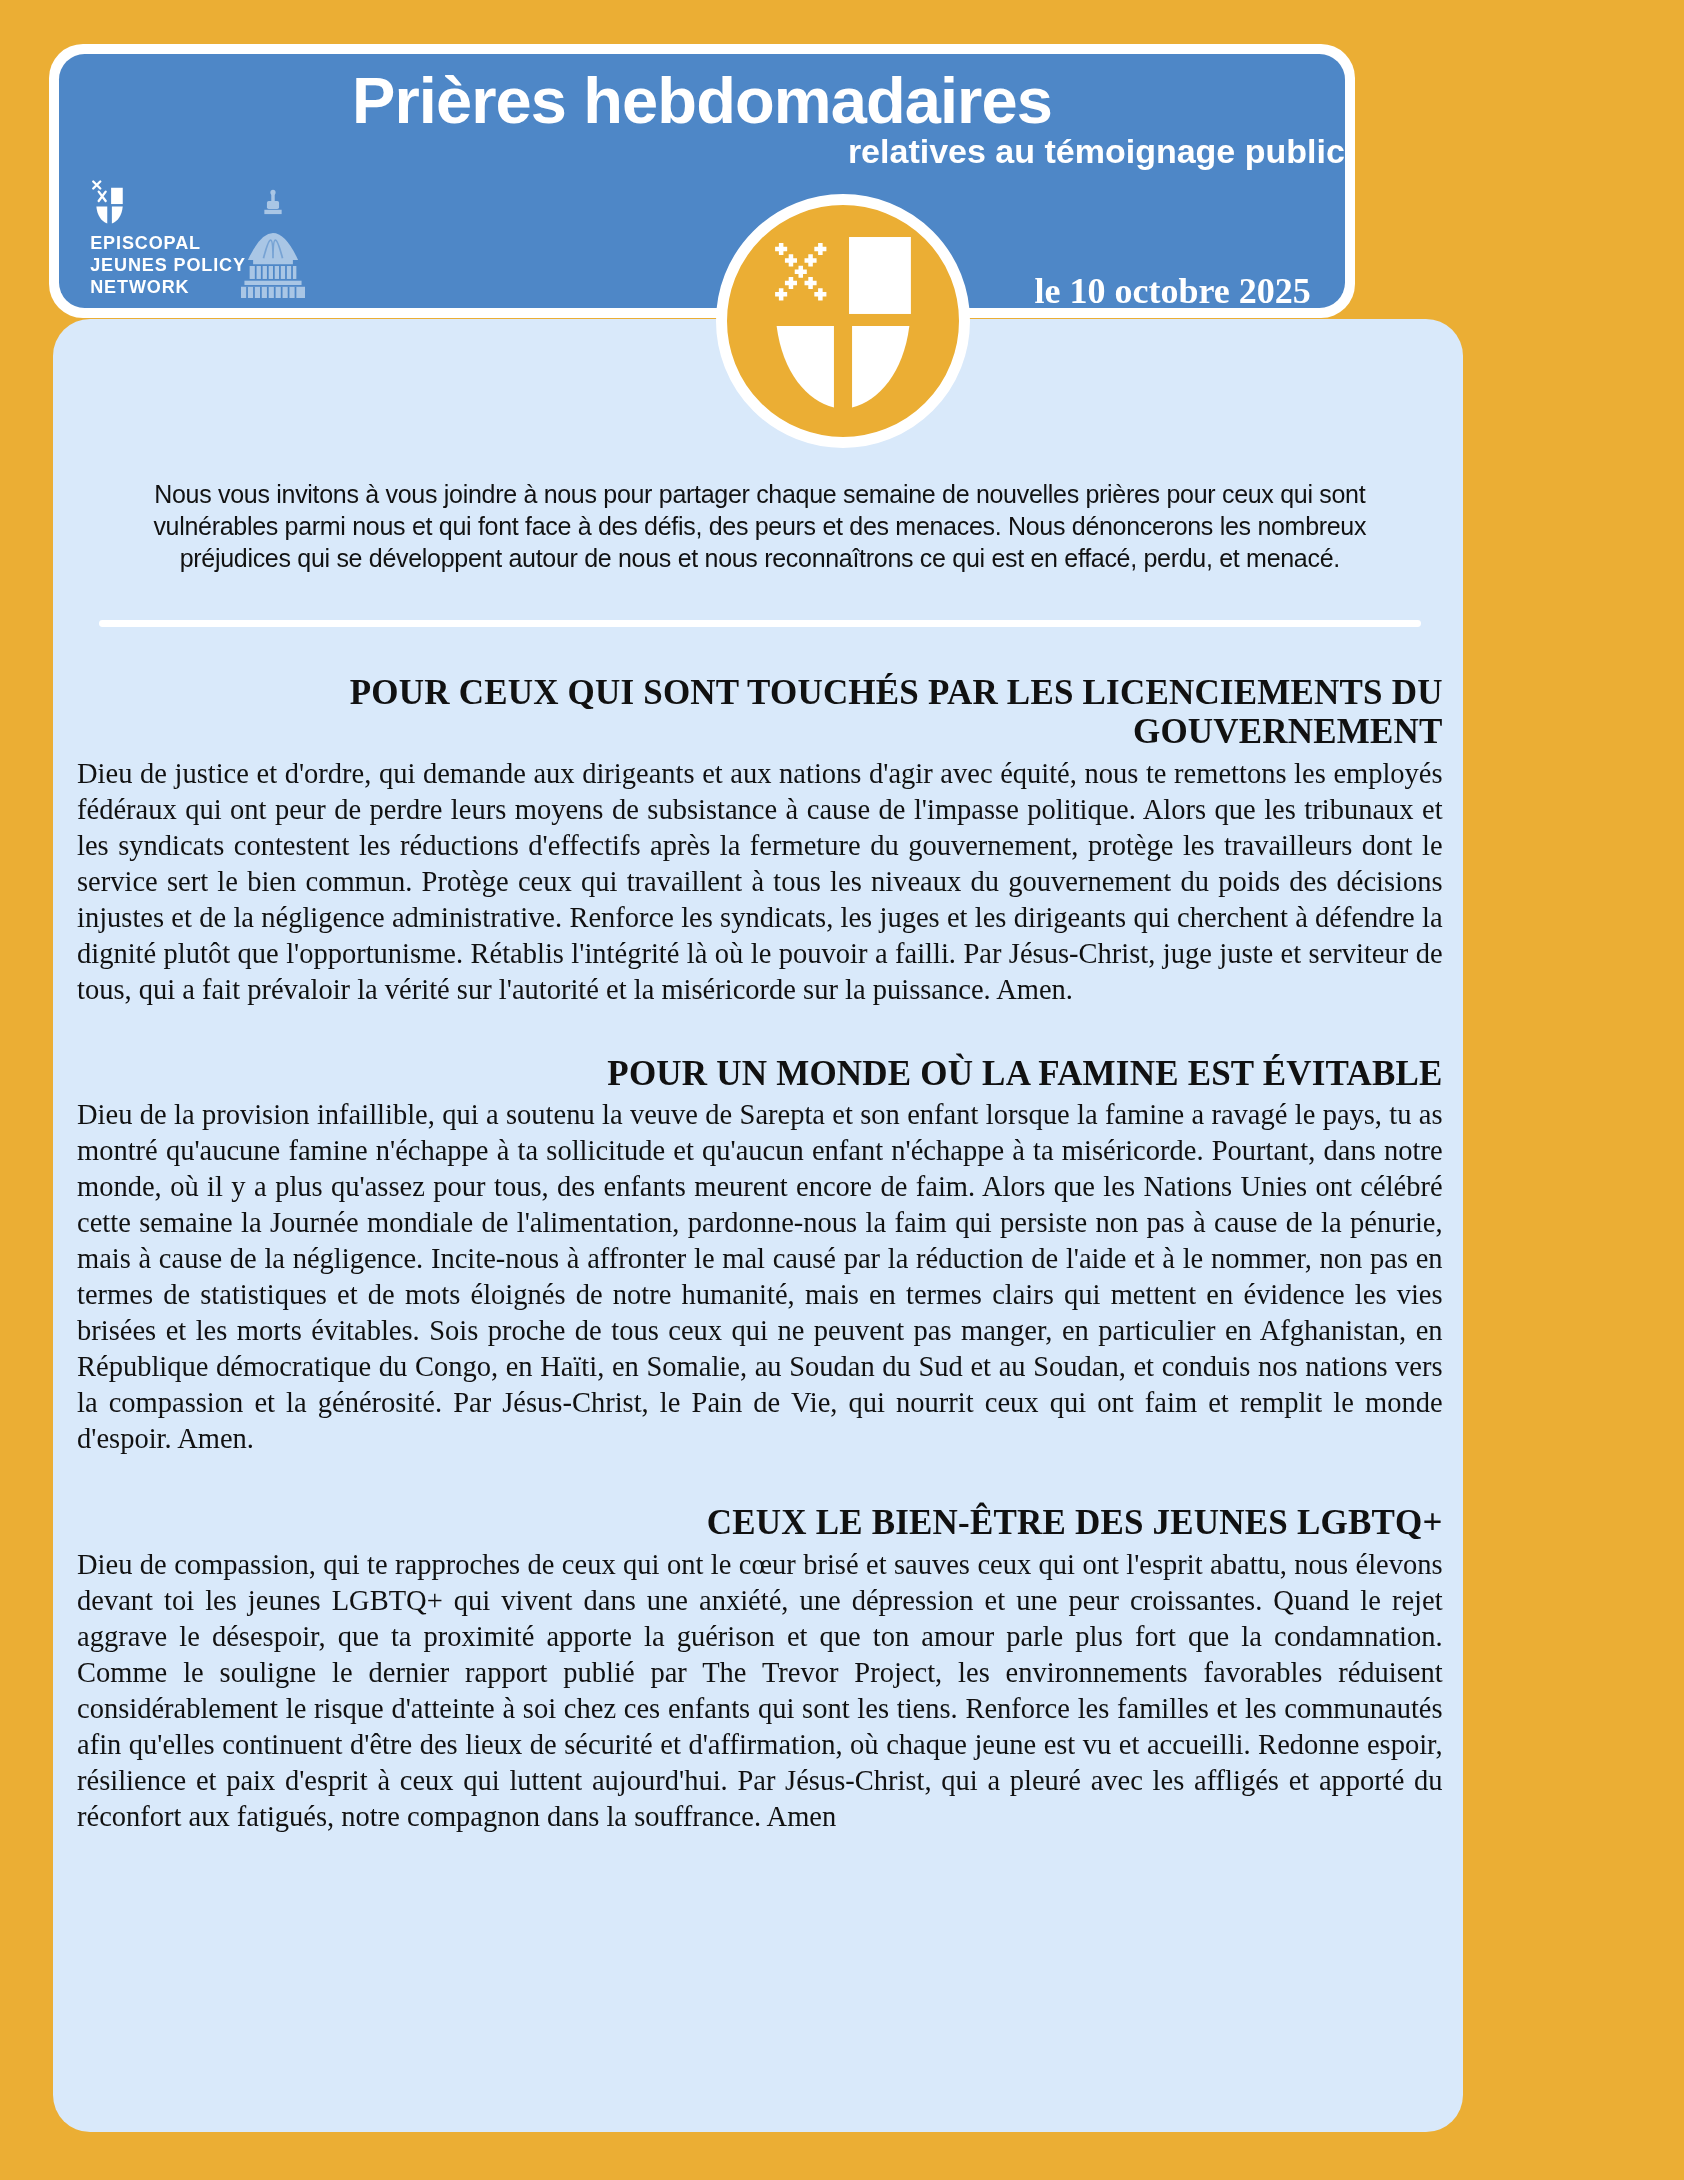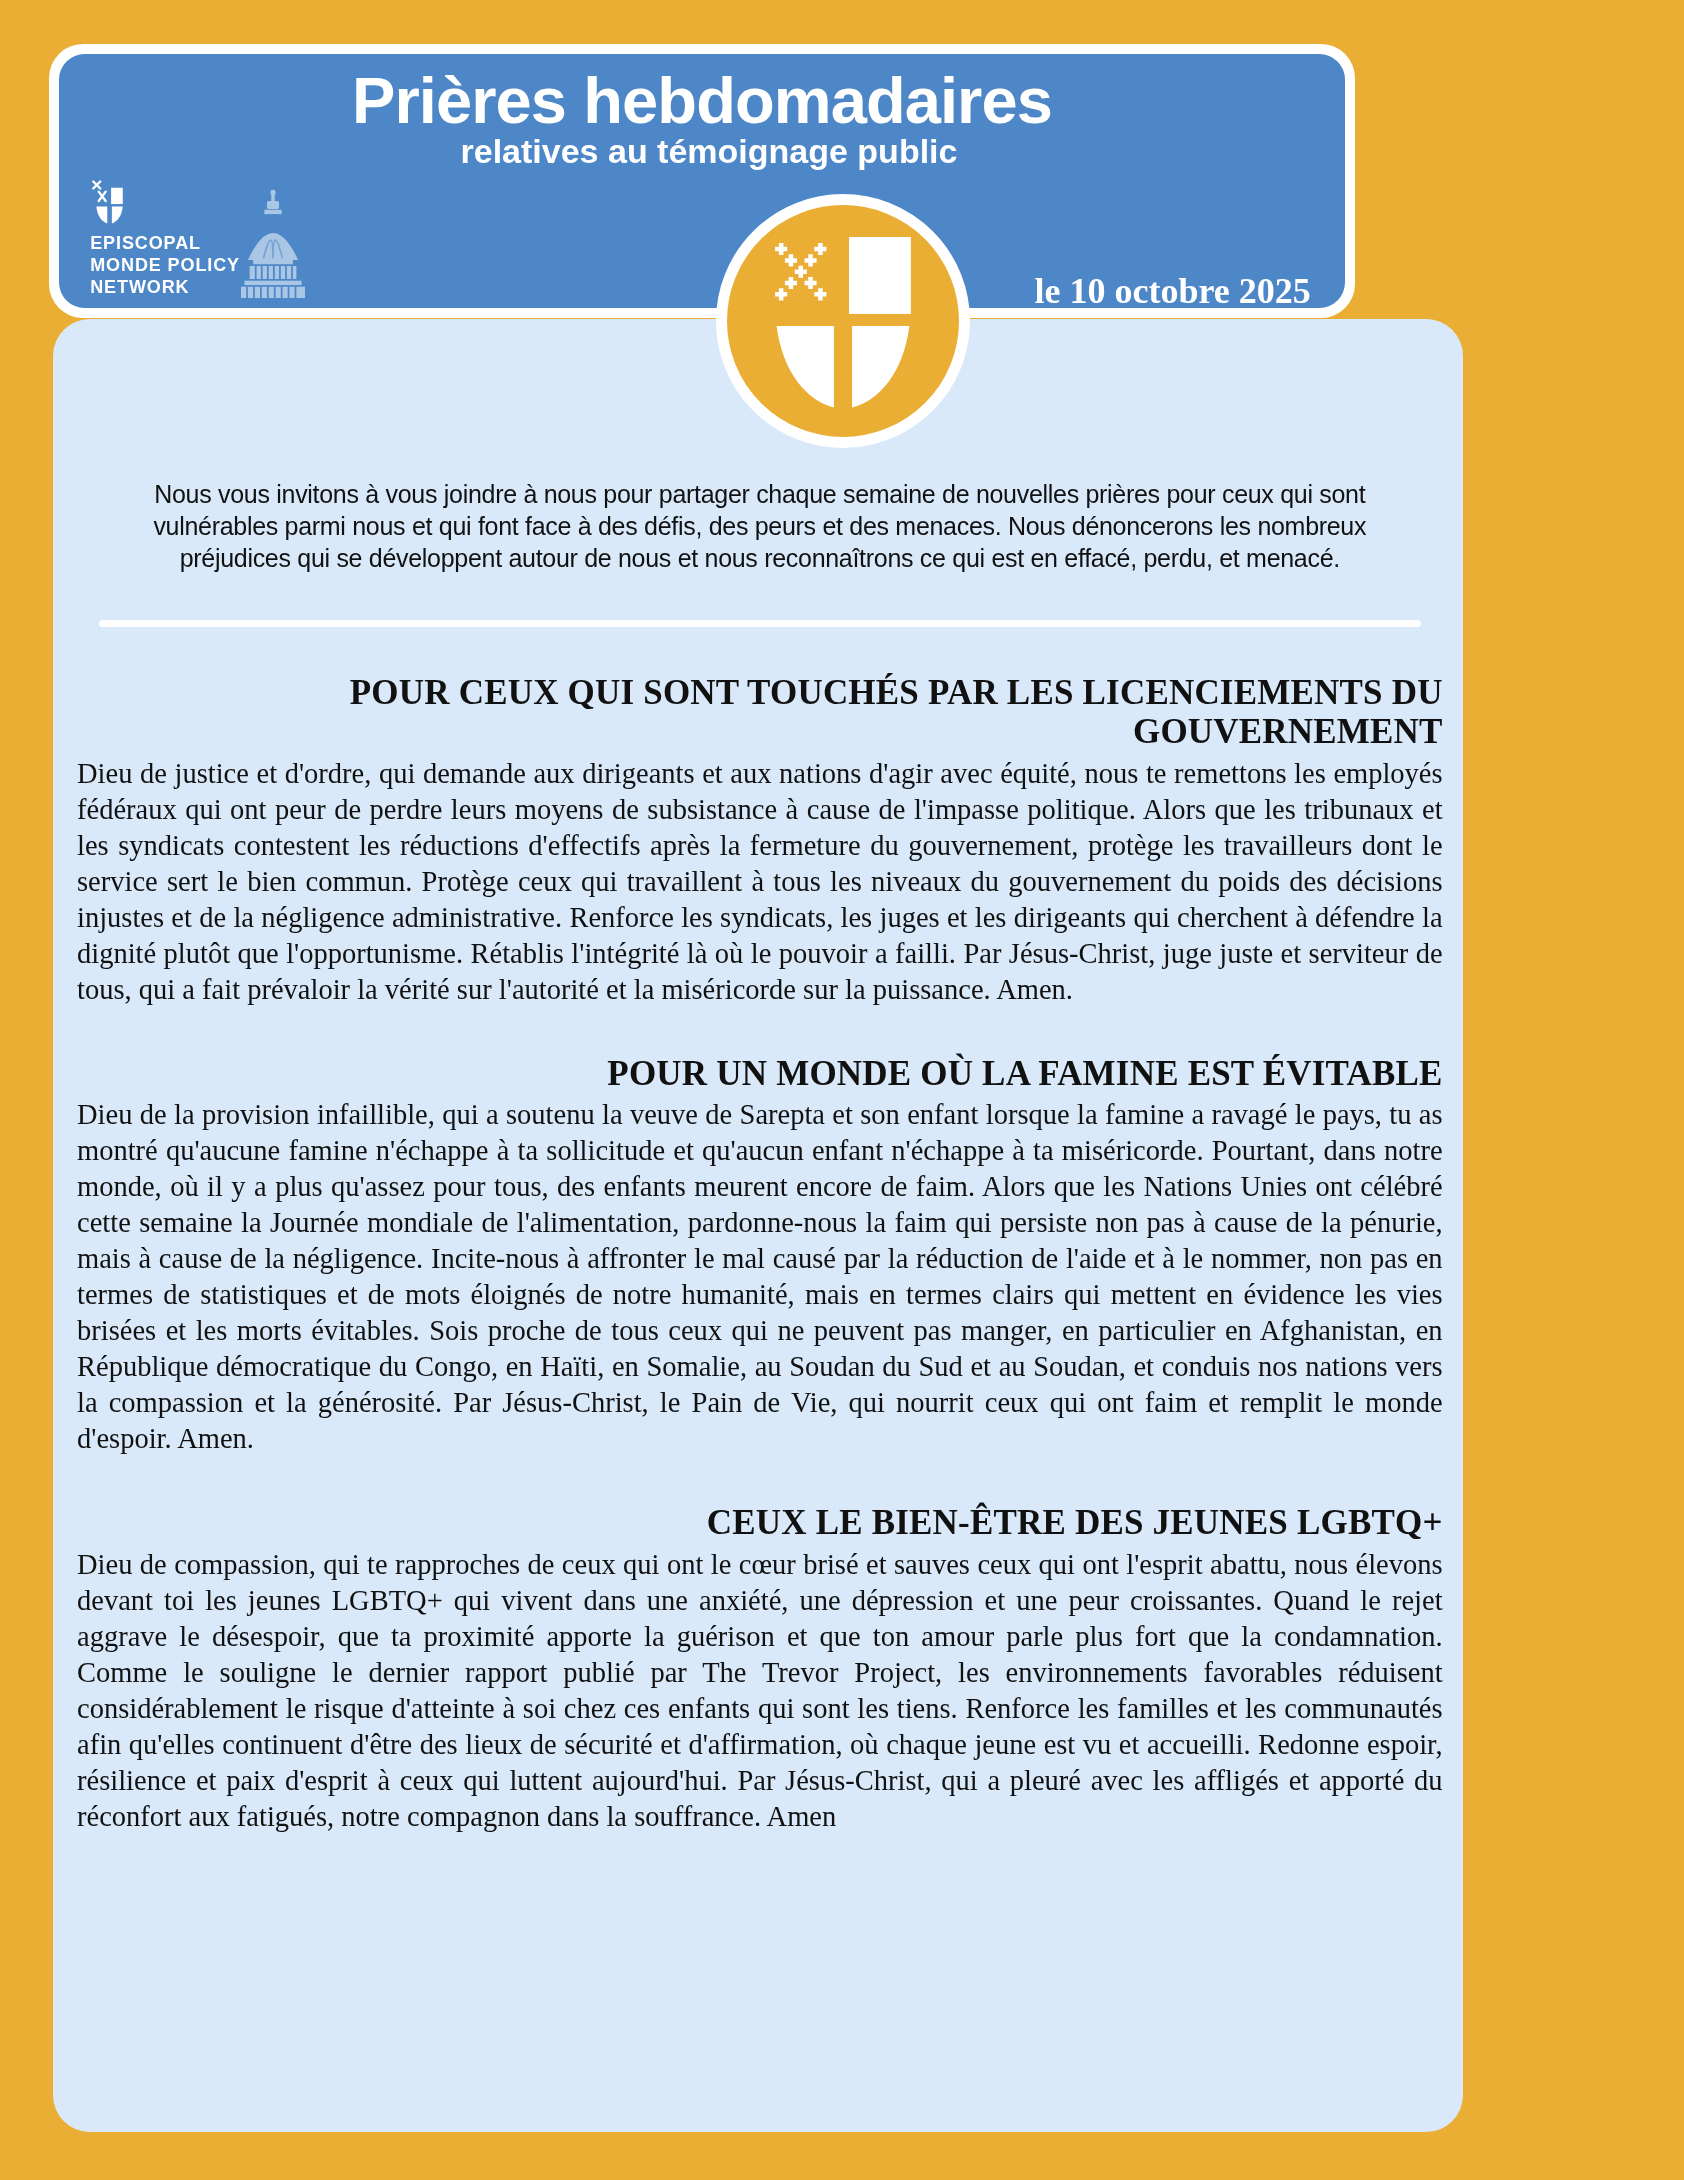--- a/index.html
+++ b/index.html
@@ -24,21 +24,21 @@
   .header-band{
     position:absolute;left:10.2px;top:10.2px;right:10.2px;bottom:10.2px;
     background:var(--header-blue);border-radius:25.6px;
   }
   .title{
     margin:13.6px 0 0 0;text-align:center;color:var(--white);
     font-family:"Liberation Sans",sans-serif;font-weight:bold;
     font-size:65px;line-height:1.0;letter-spacing:-0.9px;
   }
   .subtitle{
-    margin:1.7px 0 0 0;text-align:center;color:var(--white);
+    margin:1.7px 0 0 0;text-align:right;color:var(--white);
     font-family:"Liberation Sans",sans-serif;font-weight:bold;
     font-size:34px;line-height:1.05;padding-left:14px;
   }
   .org{position:absolute;left:31px;top:126px;color:var(--white);}
   .org .shield-sm{display:block;margin-bottom:6.8px;}
   .org-name{
     font-family:"Liberation Sans",sans-serif;font-weight:bold;
     font-size:18px;line-height:22px;letter-spacing:0.9px;color:var(--white);
   }
   .capitol{position:absolute;left:179px;top:135px;color:var(--capitol-blue);}
@@ -98,21 +98,21 @@
             <path d="M8 34 H22 V56 C14 53 9 45 8 34 Z"></path>
             <path d="M42 34 H28 V56 C36 53 41 45 42 34 Z"></path>
           </g>
           <g stroke="#FFFFFF" stroke-width="3" stroke-linecap="round" fill="none">
             <path d="M4 2 L13 11 M13 2 L4 11"></path>
             <path d="M11 15 L20 27 M20 15 L11 27"></path>
           </g>
         </svg>
         <div class="org-name">
           <div>EPISCOPAL</div>
-          <div>MONDE POLICY</div>
+          <div>JEUNES POLICY</div>
           <div>NETWORK</div>
         </div>
       </div>
 
       <svg class="capitol" viewBox="0 0 80 126" width="70" height="109" aria-hidden="true">
         <g fill="currentColor">
           <circle cx="40" cy="4" r="3"></circle>
           <rect x="38" y="5" width="4" height="9"></rect>
           <rect x="33" y="14" width="14" height="9" rx="2"></rect>
           <rect x="30" y="24" width="20" height="5"></rect>

